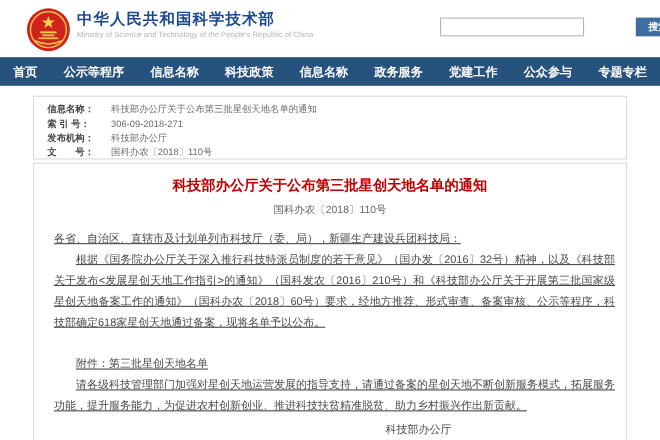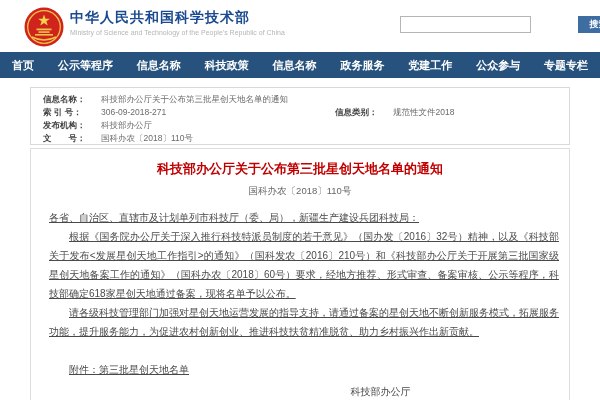--- a/index.html
+++ b/index.html
@@ -98,35 +98,31 @@
         <span class="info-label">发布机构：</span>
         <span class="info-value">科技部办公厅</span>
       </div>
       <div class="info-row">
         <span class="info-label">文　　号：</span>
         <span class="info-value">国科办农〔2018〕110号</span>
       </div>
     </div>
     <div class="info-col">
       <div class="info-spacer"></div>
-      <div class="info-row">
-        <span class="info-label">信息类别：</span>
-        <span class="info-value">规范性文件2018</span>
-      </div>
     </div>
   </div>
 
   <div class="content">
     <div class="doc-title">科技部办公厅关于公布第三批星创天地名单的通知</div>
     <div class="doc-num">国科办农〔2018〕110号</div>
     <div class="doc-body">
       <p class="para salutation">各省、自治区、直辖市及计划单列市科技厅（委、局），新疆生产建设兵团科技局：</p>
       <p class="para">根据《国务院办公厅关于深入推行科技特派员制度的若干意见》（国办发〔2016〕32号）精神，以及《科技部关于发布&lt;发展星创天地工作指引&gt;的通知》（国科发农〔2016〕210号）和《科技部办公厅关于开展第三批国家级星创天地备案工作的通知》（国科办农〔2018〕60号）要求，经地方推荐、形式审查、备案审核、公示等程序，科技部确定618家星创天地通过备案，现将名单予以公布。</p>
+      <p class="para attachment">附件：第三批星创天地名单</p>
       <p class="para">请各级科技管理部门加强对星创天地运营发展的指导支持，请通过备案的星创天地不断创新服务模式，拓展服务功能，提升服务能力，为促进农村创新创业、推进科技扶贫精准脱贫、助力乡村振兴作出新贡献。</p>
-      <p class="para attachment">附件：第三批星创天地名单</p>
       <div class="sign-block">
         <div class="sign-line">科技部办公厅</div>
 
       </div>
     </div>
   </div>
 
 </div>
 
 </body></html>

